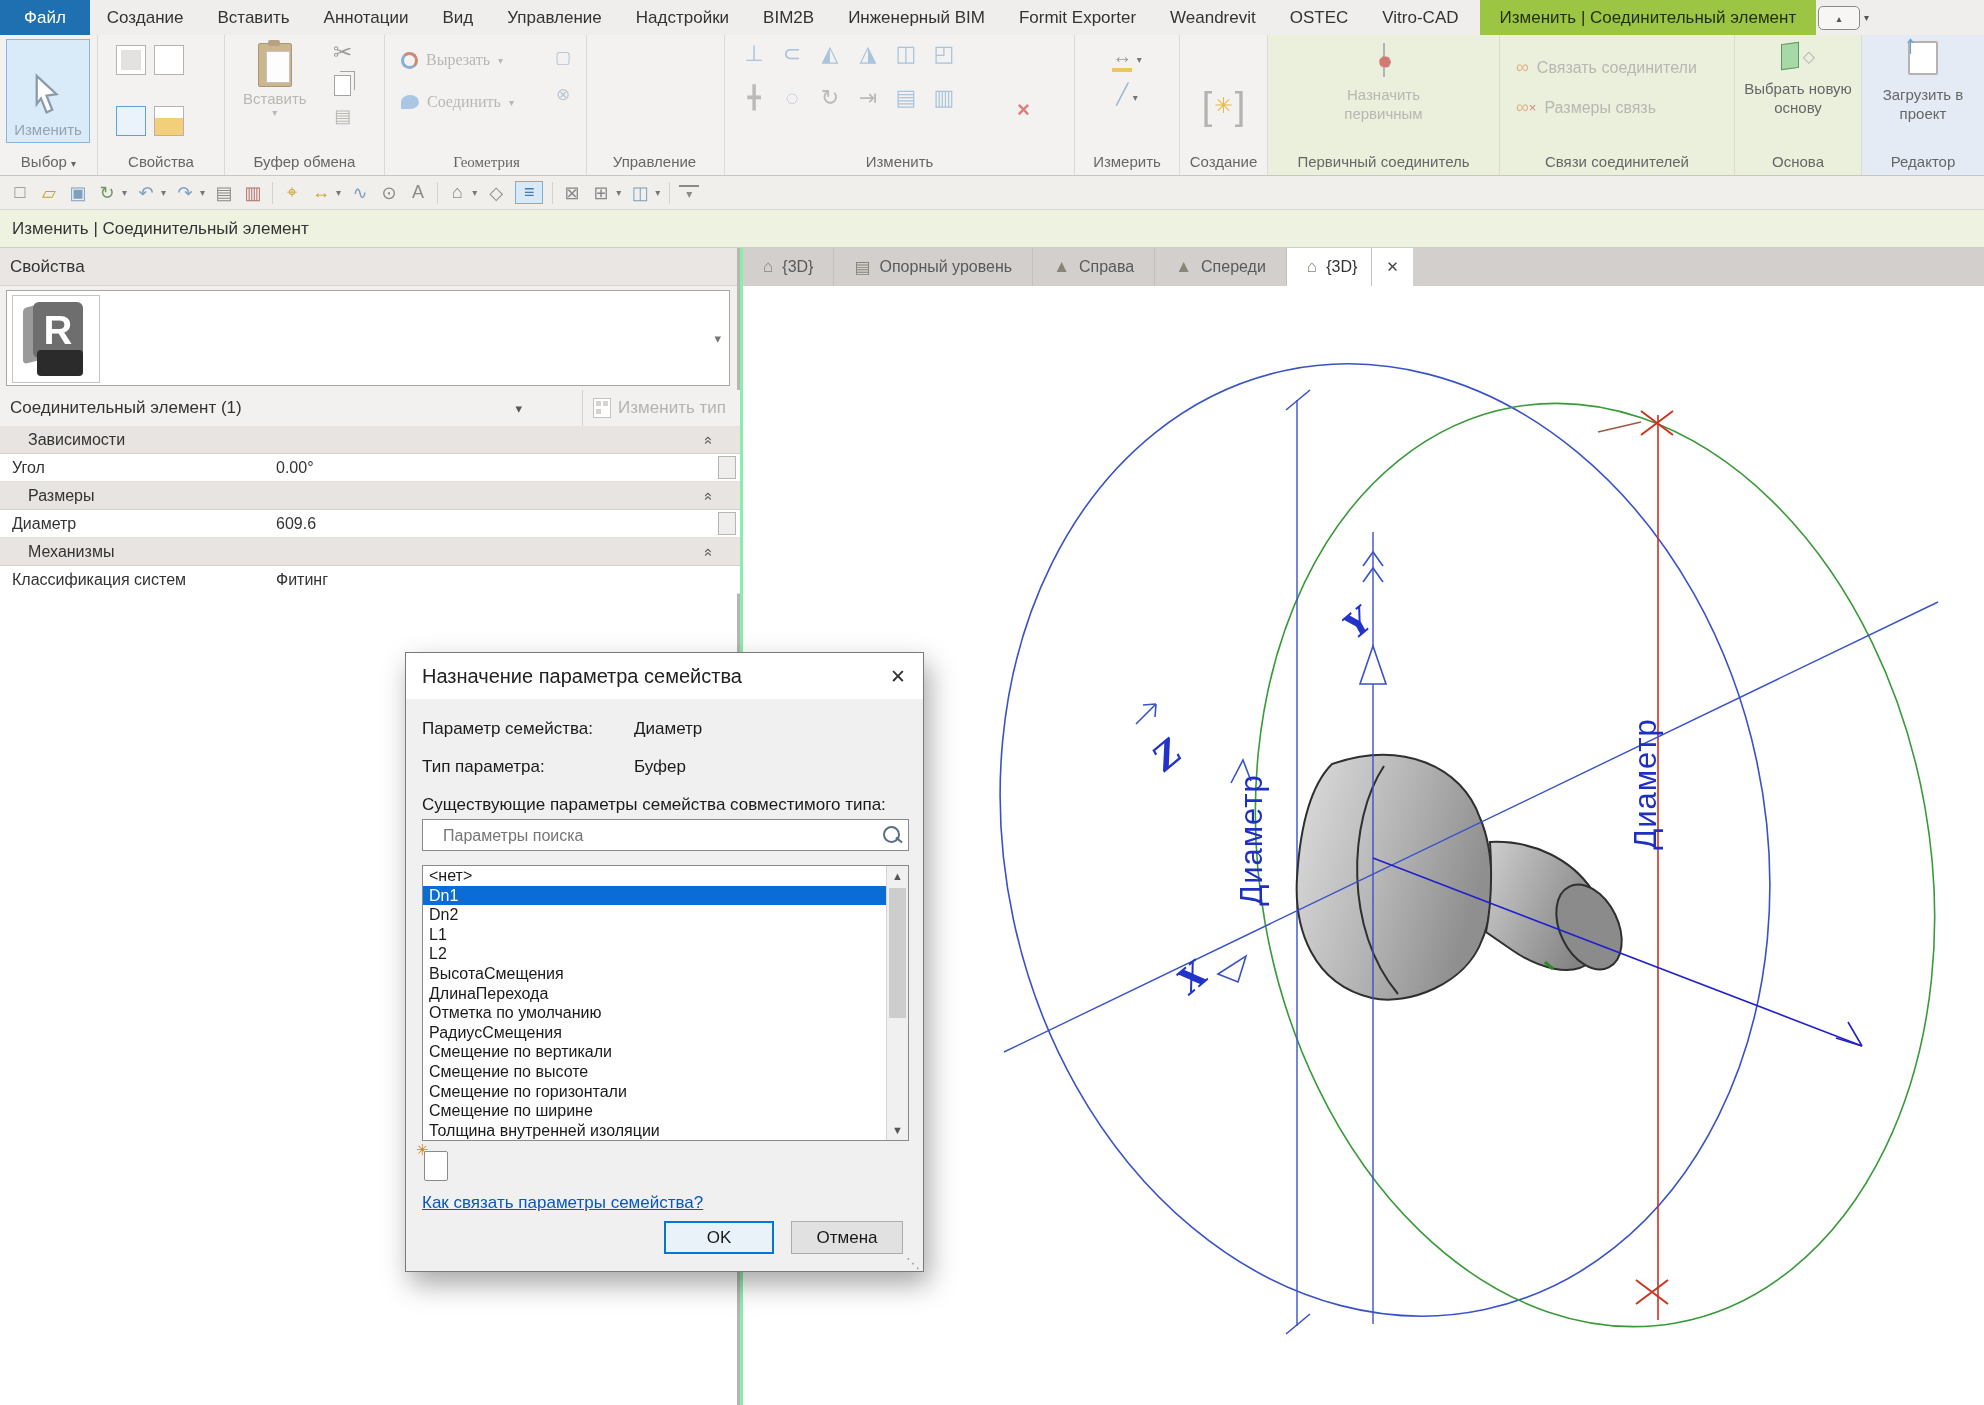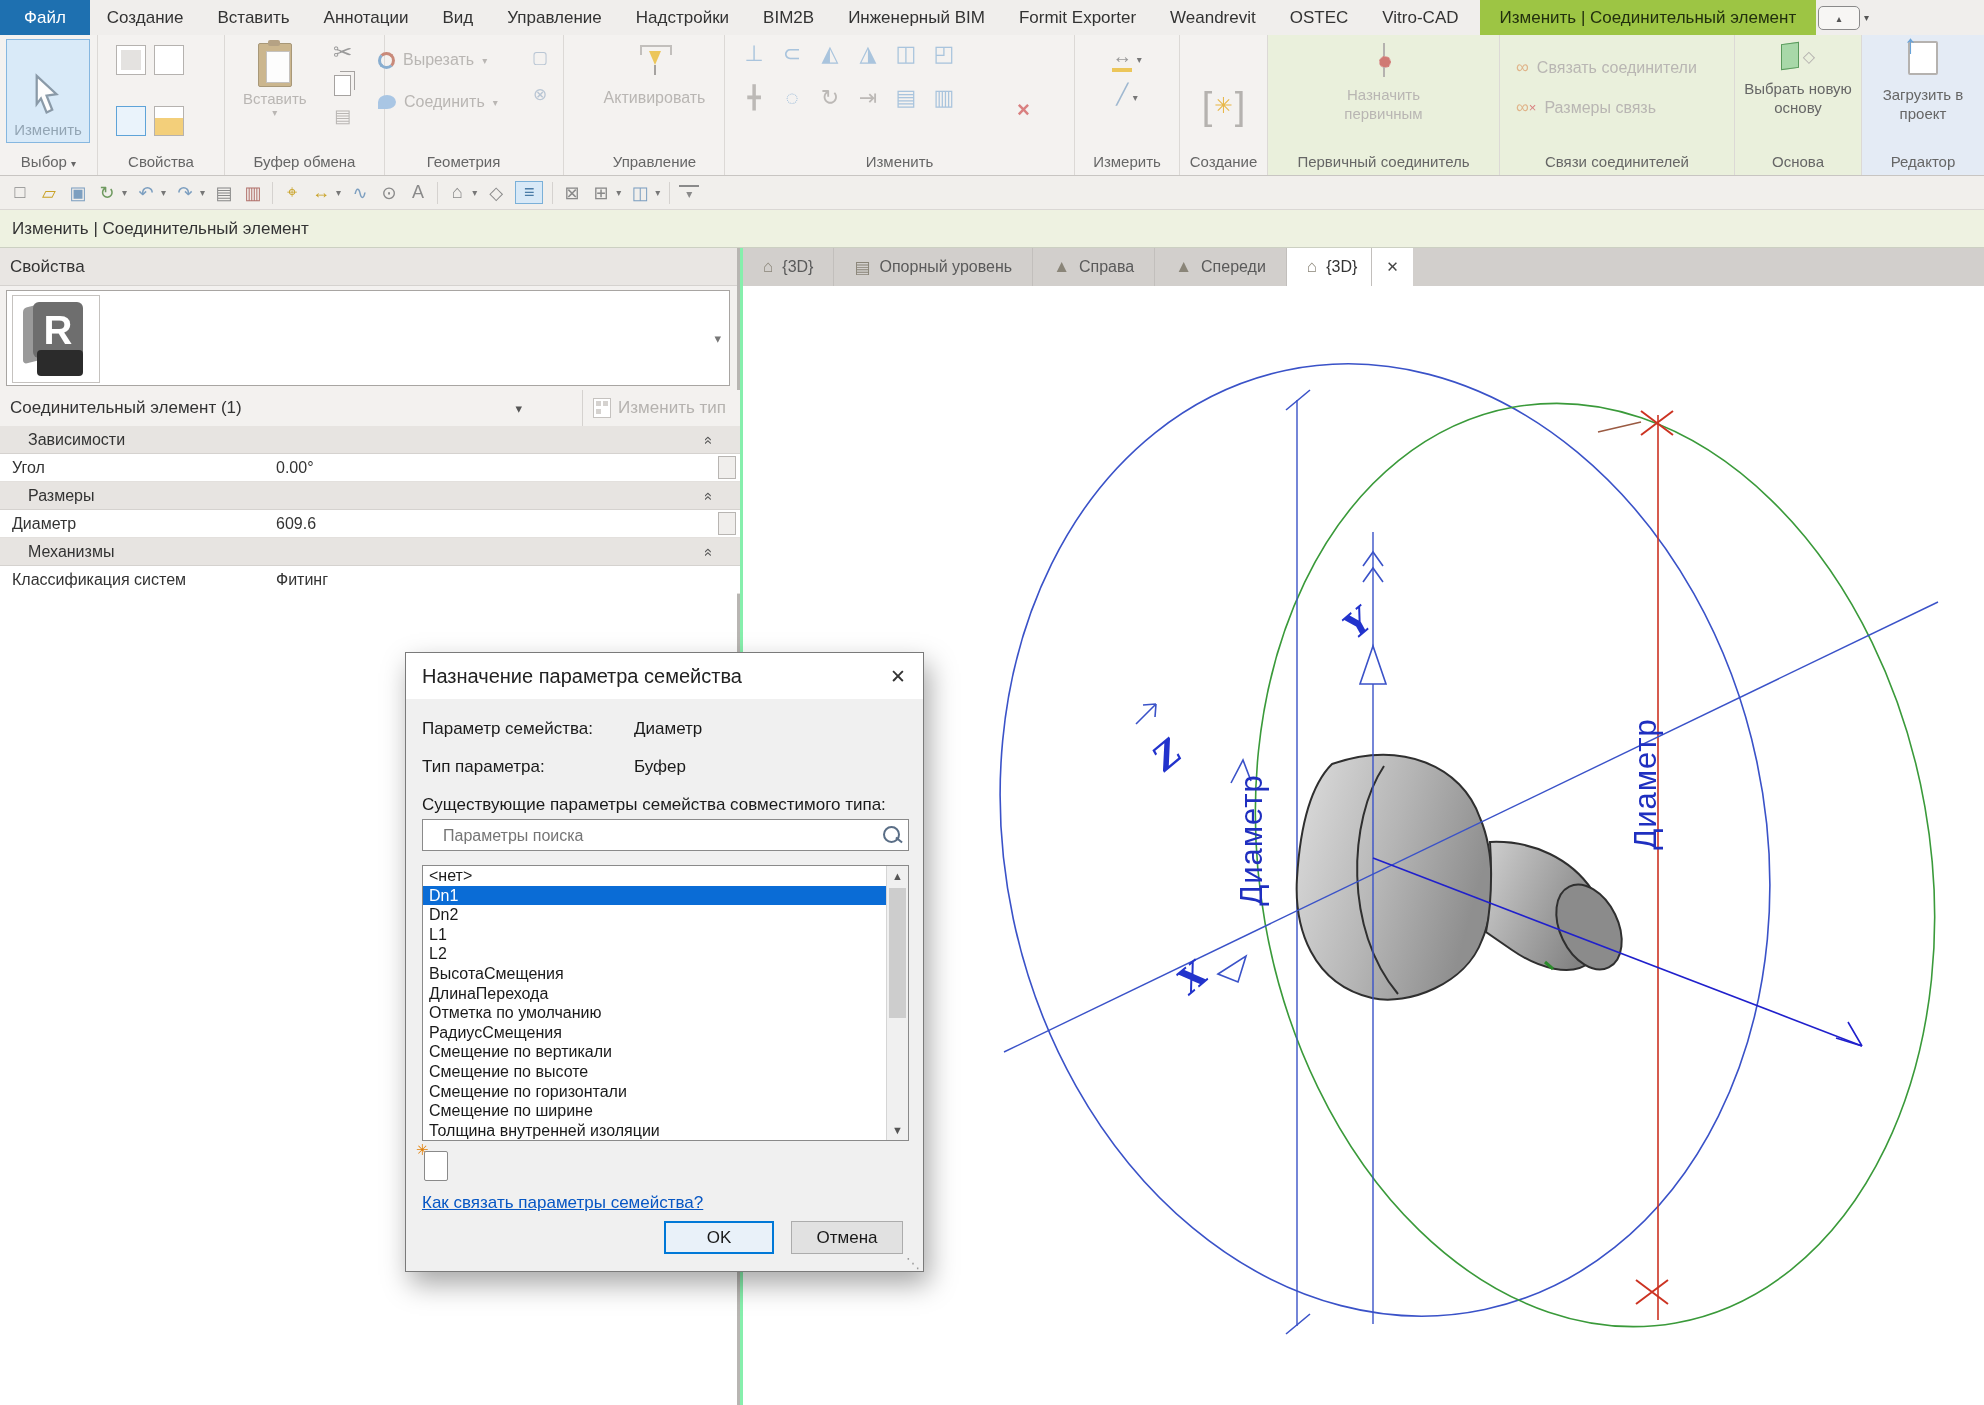--- a/index.html
+++ b/index.html
@@ -171,49 +171,41 @@
         </div>
         <div style="position:absolute;left:108px;top:4px;display:flex;flex-direction:column;align-items:center;gap:9px;">
           <span class="gly" style="font-size:23px;color:#9a9a9a;">✂</span>
           <span class="copydoc"></span>
           <span class="gly dis" style="font-size:18px;">▤</span>
         </div>
       </div>
       <div class="plabel">Буфер обмена</div>
     </div>
 
-    <div class="panel" style="left:364px;width:200px;">
+    <div class="panel" style="left:387px;width:200px;font-family:Liberation Serif, serif;">
       <div class="tools">
         <div style="position:absolute;left:14px;top:16px;display:flex;align-items:center;gap:8px;">
           <span class="cutcirc"></span>
           <span class="dis" style="font-size:16px;">Вырезать</span>
           <span class="dis" style="font-size:10px;">▾</span>
         </div>
         <div style="position:absolute;left:14px;top:58px;display:flex;align-items:center;gap:8px;">
           <span class="blob"></span>
           <span class="dis" style="font-size:16px;">Соединить</span>
           <span class="dis" style="font-size:10px;">▾</span>
         </div>
         <div style="position:absolute;left:168px;top:12px;display:flex;flex-direction:column;gap:16px;font-size:17px;color:#b9c6d4;">
           <span class="gly">▢</span>
           <span class="gly">⊗</span>
         </div>
       </div>
       <div class="plabel">Геометрия</div>
     </div>
 
     <div class="panel" style="left:585px;width:140px;">
-      <div class="tools" style="display:flex;flex-direction:column;align-items:center;padding-top:8px;">
-        <div class="measpin">
-          <div class="bar"></div>
-            <div class="pin"></div>
-            <div class="stick"></div>
-        </div>
-        <span class="dis" style="font-size:16px;margin-top:12px;">Активировать</span>
-      </div>
       <div class="plabel">Управление</div>
     </div>
 
     <div class="panel" style="left:725px;width:350px;">
       <div class="tools">
         <div class="editgrid">
           <span class="gly">⊥</span>
           <span class="gly">⊂</span>
           <span class="gly">◭</span>
           <span class="gly">◮</span>

